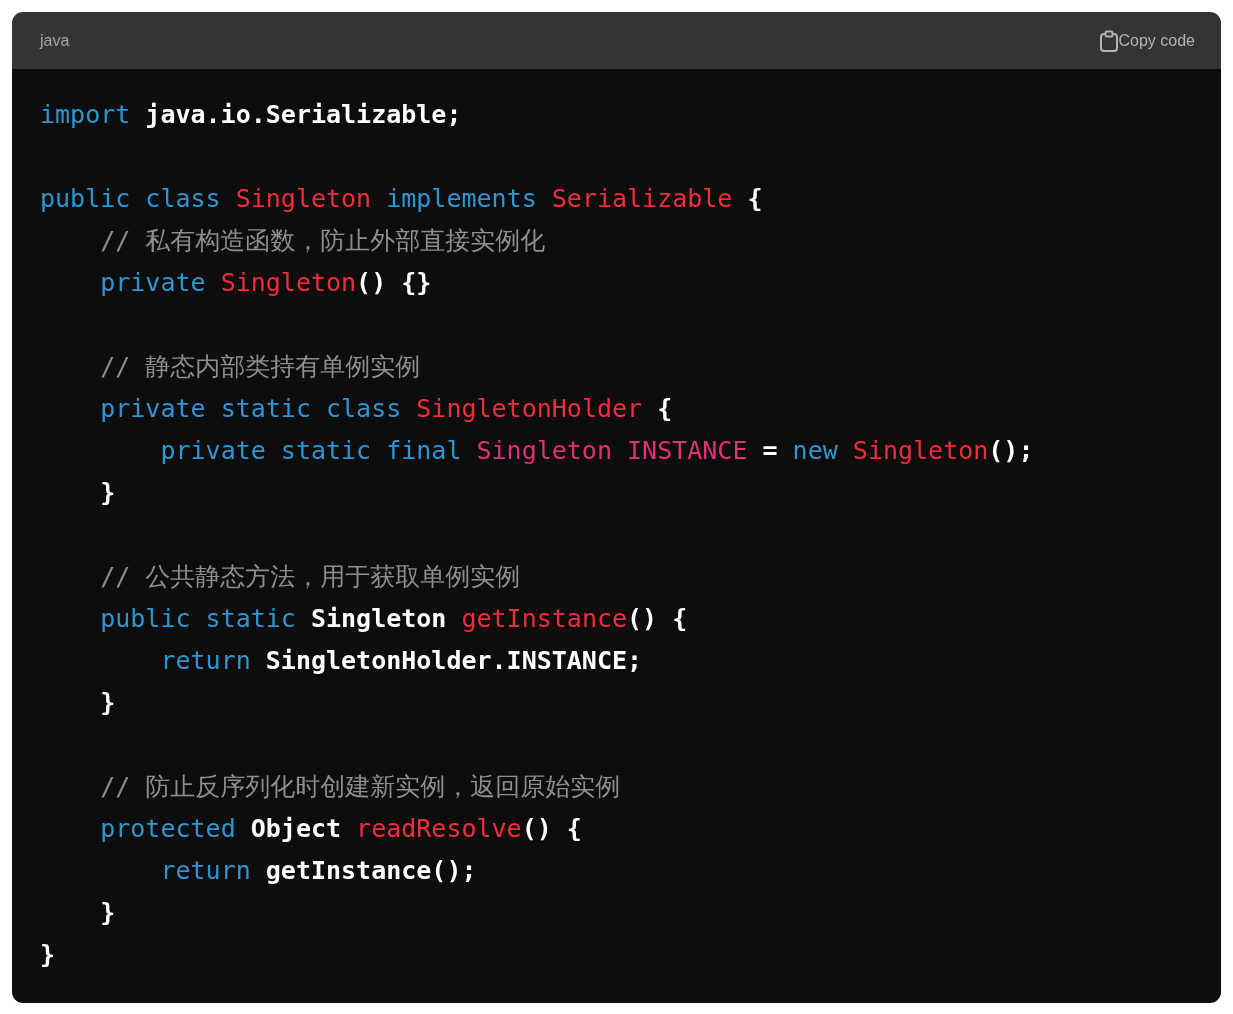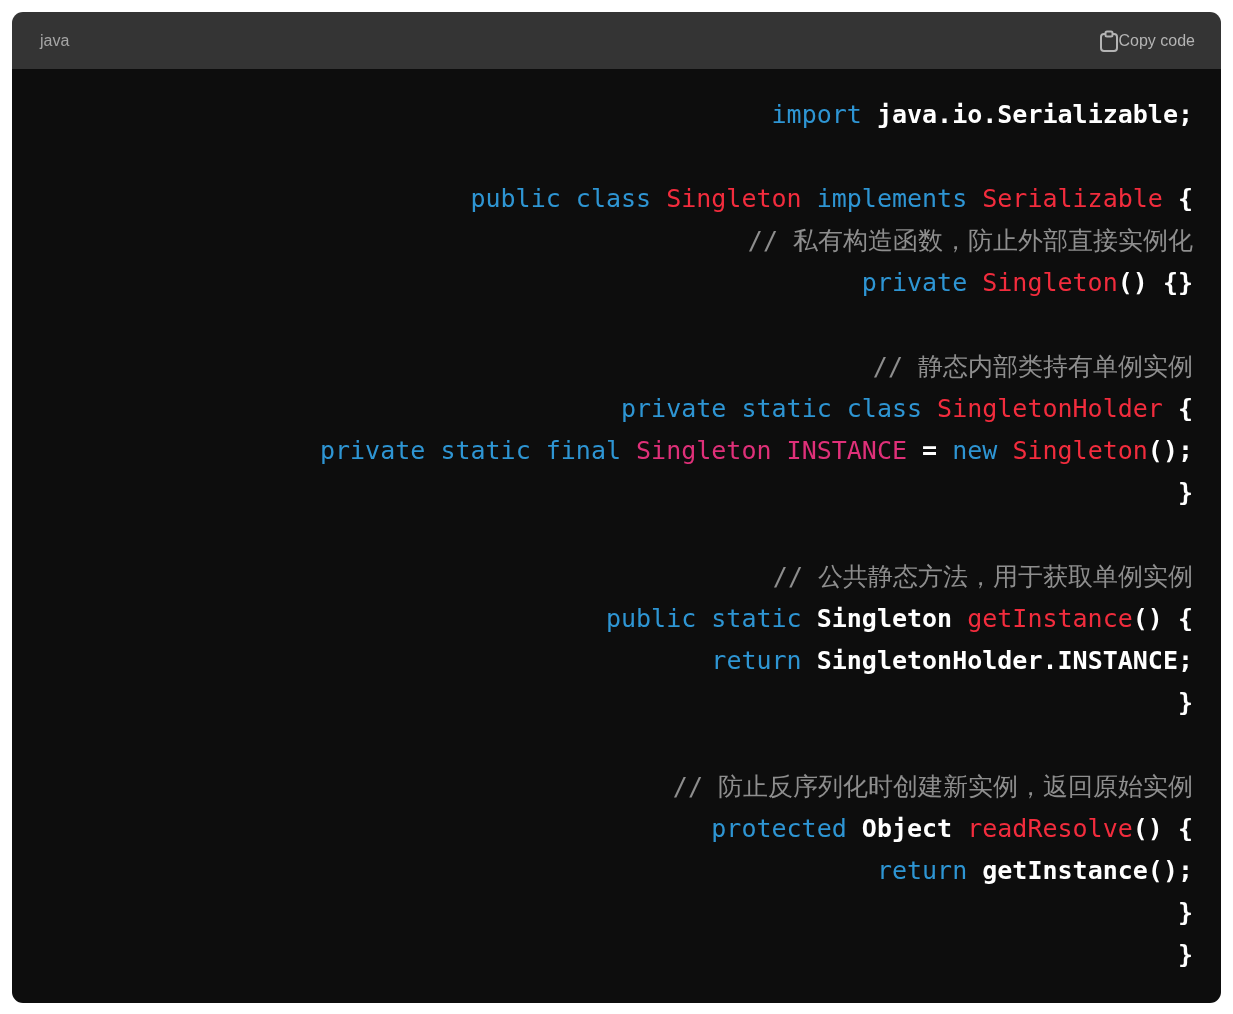--- a/index.html
+++ b/index.html
@@ -42,22 +42,21 @@
     margin: 0;
     cursor: pointer;
     color: var(--button_text, #b4b4b4);
     font-family: "Liberation Sans", sans-serif;
     font-size: 16px;
     line-height: 1;
   }
   .copy-btn svg { display: block; }
   .code-body {
     background: var(--code_bg, #0d0d0d);
-    padding: 25px 28px 27px 35px;
-    text-align: right;
+    padding: 25px 28px 27px 28px;
   }
   pre.code {
     margin: 0;
     font-family: "DejaVu Sans Mono", "DejaVu Sans", monospace;
     font-size: 25px;
     line-height: 42px;
     white-space: pre;
     color: var(--plain, #ffffff);
   }
   pre.code .pln { color: var(--plain, #ffffff); font-weight: bold; }

